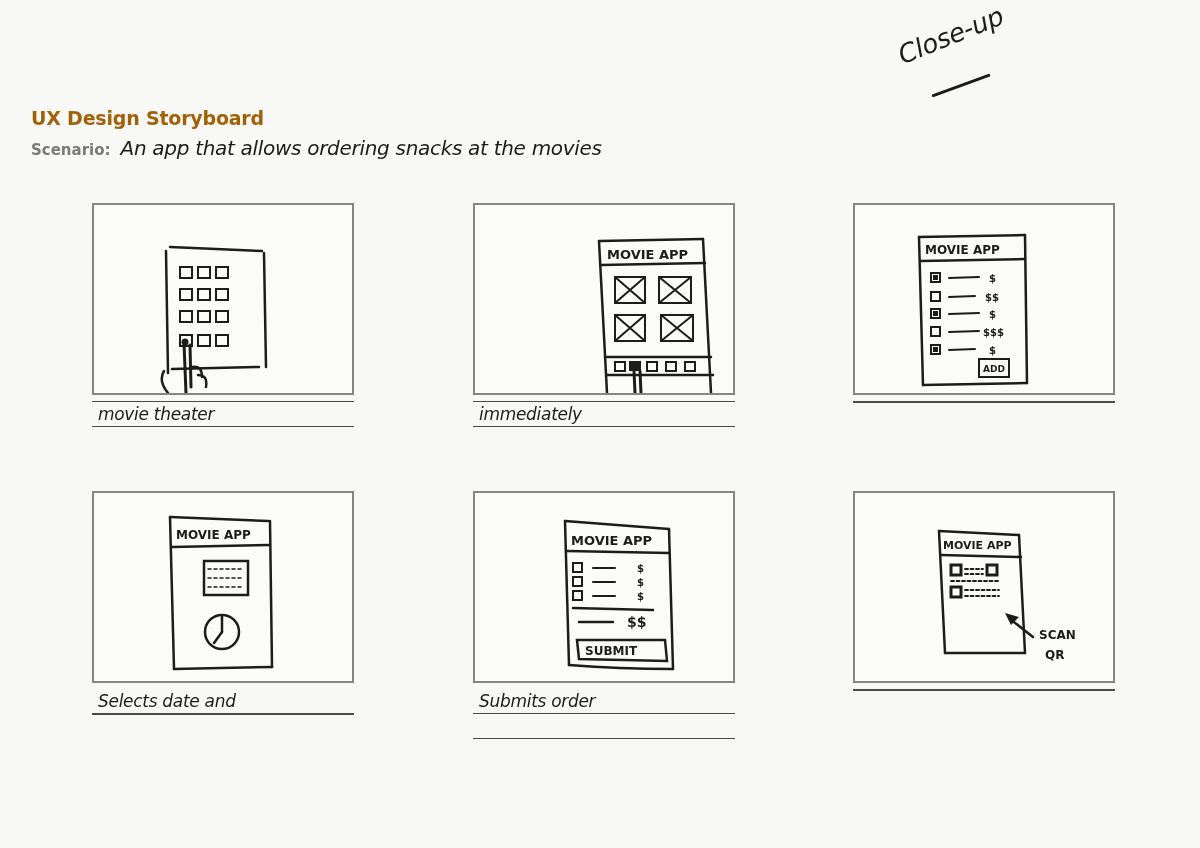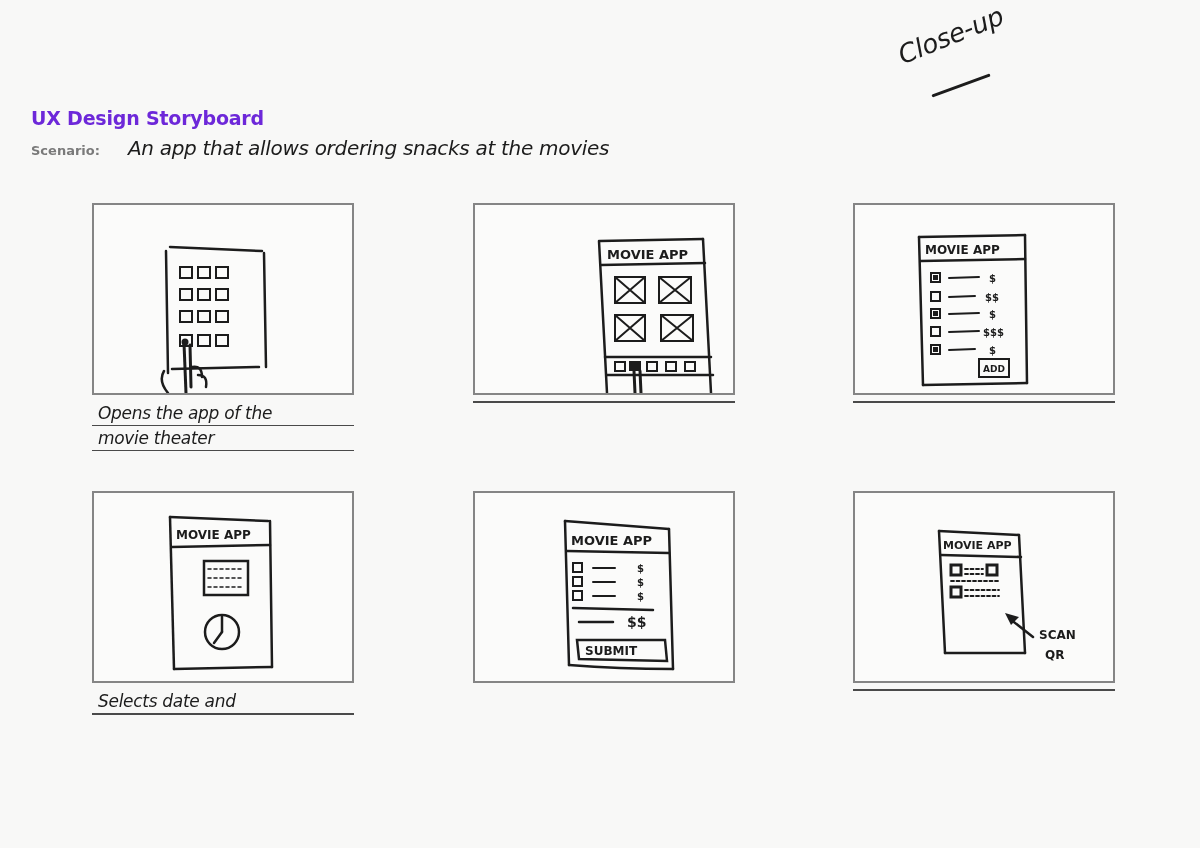--- a/index.html
+++ b/index.html
@@ -5,26 +5,26 @@
   html, body { margin: 0; padding: 0; }
   body {
     width: 1200px; height: 848px; overflow: hidden;
     background: #f8f8f7;
     position: relative;
     font-family: "Liberation Sans", sans-serif;
   }
   .title {
     position: absolute; left: 31px; top: 107px;
     font-family: "DejaVu Sans", sans-serif;
-    font-size: 19px; font-weight: bold; color: #6d28d9; letter-spacing: -0.2px;
+    font-size: 19px; font-weight: bold; color: #a16207; letter-spacing: -0.2px;
   }
   .scenario-row { position: absolute; left: 31px; top: 136px; display: flex; align-items: baseline; }
   .scenario-label {
     font-family: "DejaVu Sans", sans-serif; font-weight: bold;
-    font-size: 13px; color: #7a7a7a; margin-right: 28px;
+    font-size: 15px; color: #7a7a7a; margin-right: 10px;
   }
   .hand {
     font-family: "DejaVu Sans", sans-serif;
     color: #1c1c1c; font-style: italic; letter-spacing: -0.3px;
   }
   .scenario-text { font-size: 20px; }
   .closeup {
     position: absolute; left: 905px; top: 40px;
     font-size: 26px; transform: rotate(-22deg); transform-origin: left bottom;
   }
@@ -79,21 +79,20 @@
         <path d="M90 138 L92 188" stroke-width="3"></path>
           <path d="M96 140 L97 182" stroke-width="3"></path>
         <path d="M70 166 Q64 176 74 188"></path>
           <path d="M98 162 Q108 160 108 172"></path>
           <path d="M104 170 Q114 170 112 182"></path>
       </g>
       <circle cx="91" cy="137" r="3.5" fill="#1c1c1c"></circle>
     </svg>
   </div>
   <div class="caption">
-    <div class="hand cap-text">Opens the app of the</div>
     <div class="cap-line"></div>
     <div class="hand cap-text">movie theater</div>
     <div class="cap-line"></div>
   </div>
 </div>
 
 <div class="panel" style="left:473px; top:203px;">
   <div class="frame">
     <svg width="258" height="188">
       <g fill="none" stroke="#1c1c1c" stroke-width="2.5" stroke-linecap="round">
@@ -119,20 +118,21 @@
         </g>
         <path d="M159 166 L160 188" stroke-width="3"></path>
           <path d="M165 166 L166 188" stroke-width="3"></path>
       </g>
       <rect x="154" y="156" width="12" height="10" fill="#1c1c1c"></rect>
       <text x="132" y="54" font-family="DejaVu Sans, sans-serif" font-size="13" font-weight="bold" fill="#1c1c1c">MOVIE APP</text>
     </svg>
   </div>
   <div class="caption">
     <div class="cap-line"></div>
+    <div class="hand cap-text">immediately</div>
     <div class="cap-line"></div>
   </div>
 </div>
 
 <div class="panel" style="left:853px; top:203px;">
   <div class="frame">
     <svg width="258" height="188">
       <g fill="none" stroke="#1c1c1c" stroke-width="2.5" stroke-linecap="round">
         <path d="M64 32 L170 30"></path>
           <path d="M64 32 L68 180"></path>
@@ -227,20 +227,26 @@
       </g>
       <text x="96" y="52" font-family="DejaVu Sans, sans-serif" font-size="13" font-weight="bold" fill="#1c1c1c">MOVIE APP</text>
       <g font-family="DejaVu Sans, sans-serif" font-size="10" font-weight="bold" fill="#1c1c1c">
         <text x="162" y="79">$</text>
         <text x="162" y="93">$</text>
         <text x="162" y="107">$</text>
         <text x="152" y="134" font-size="14">$$</text>
         <text x="110" y="162" font-size="12">SUBMIT</text>
       </g>
     </svg>
+  </div>
+  <div class="caption">
+    <div class="hand cap-text">Submits order</div>
+    <div class="cap-line"></div>
+    <div class="hand cap-text"></div>
+    <div class="cap-line"></div>
   </div>
 </div>
 
 <div class="panel" style="left:853px; top:491px;">
   <div class="frame">
     <svg width="258" height="188">
       <g fill="none" stroke="#1c1c1c" stroke-width="2.5" stroke-linecap="round">
         <path d="M84 38 L164 42"></path>
           <path d="M84 38 L90 160"></path>
           <path d="M164 42 L170 160"></path>

